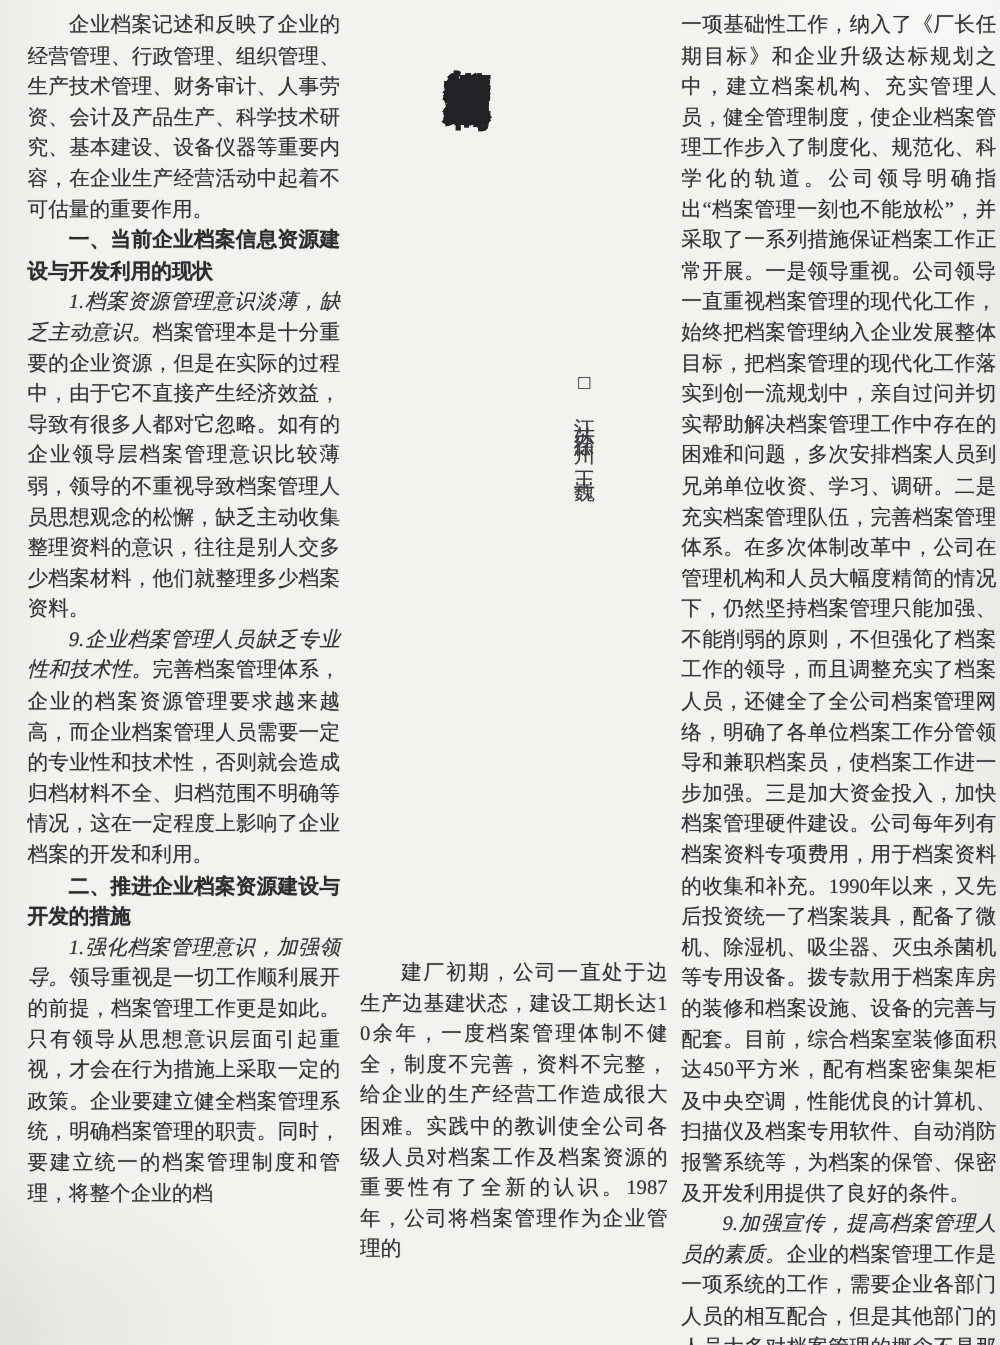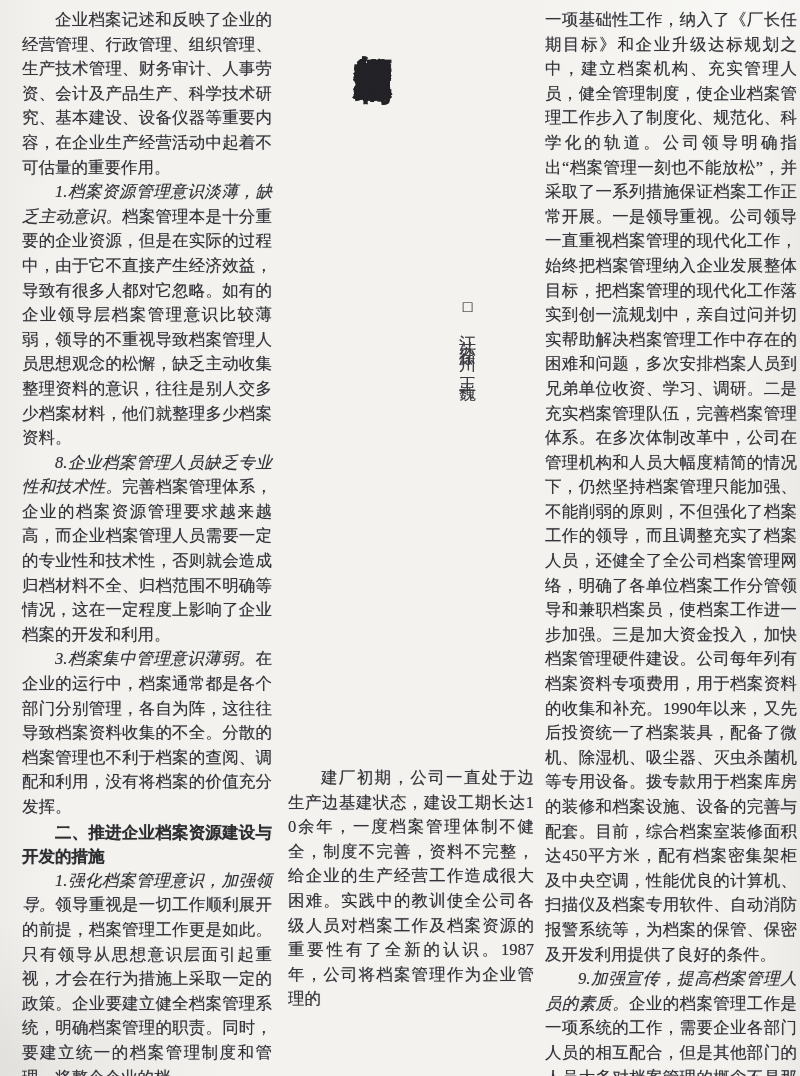--- a/index.html
+++ b/index.html
@@ -74,23 +74,23 @@
   .v-author .author-marker { font-size: 16px; margin-bottom: 6px; letter-spacing: 0; }
   .v-author .author-name { margin-top: 14px; }
 </style>
 </head>
 <body>
 
 <div class="page">
 
   <div class="col col-left">
     <p class="para indent">企业档案记述和反映了企业的经营管理、行政管理、组织管理、生产技术管理、财务审计、人事劳资、会计及产品生产、科学技术研究、基本建设、设备仪器等重要内容，在企业生产经营活动中起着不可估量的重要作用。</p>
+    <p class="para indent heading">一、当前企业档案信息资源建设与开发利用的现状</p>
     <p class="para indent"><em class="item-lead">1.档案资源管理意识淡薄，缺乏主动意识。</em><span>档案管理本是十分重要的企业资源，但是在实际的过程中，由于它不直接产生经济效益，导致有很多人都对它忽略。如有的企业领导层档案管理意识比较薄弱，领导的不重视导致档案管理人员思想观念的松懈，缺乏主动收集整理资料的意识，往往是别人交多少档案材料，他们就整理多少档案资料。</span></p>
-    <p class="para indent"><em class="item-lead">8.企业档案管理人员缺乏专业性和技术性。</em><span>完善档案管理体系，企业的档案资源管理要求越来越高，而企业档案管理人员需要一定的专业性和技术性，否则就会造成归档材料不全、归档范围不明确等情况，这在一定程度上影响了企业档案的开发和利用。</span></p>
-    <p class="para indent"><em class="item-lead">3.档案集中管理意识薄弱。</em><span>在企业的运行中，档案通常都是各个部门分别管理，各自为阵，这往往导致档案资料收集的不全。分散的档案管理也不利于档案的查阅、调配和利用，没有将档案的价值充分发挥。</span></p>
+    <p class="para indent"><em class="item-lead">9.企业档案管理人员缺乏专业性和技术性。</em><span>完善档案管理体系，企业的档案资源管理要求越来越高，而企业档案管理人员需要一定的专业性和技术性，否则就会造成归档材料不全、归档范围不明确等情况，这在一定程度上影响了企业档案的开发和利用。</span></p>
     <p class="para indent heading">二、推进企业档案资源建设与开发的措施</p>
     <p class="para indent"><em class="item-lead">1.强化档案管理意识，加强领导。</em><span>领导重视是一切工作顺利展开的前提，档案管理工作更是如此。只有领导从思想意识层面引起重视，才会在行为措施上采取一定的政策。企业要建立健全档案管理系统，明确档案管理的职责。同时，要建立统一的档案管理制度和管理，将整个企业的档</span></p>
   </div>
 
   <div class="v-title">如何推进企业档案信息资源建设与开发利用</div>
   <div class="v-author">
     <span class="seg author-marker">□</span>
     <span class="seg author-region">江苏徐州</span>
     <span class="seg author-name">王巍</span>
   </div>

